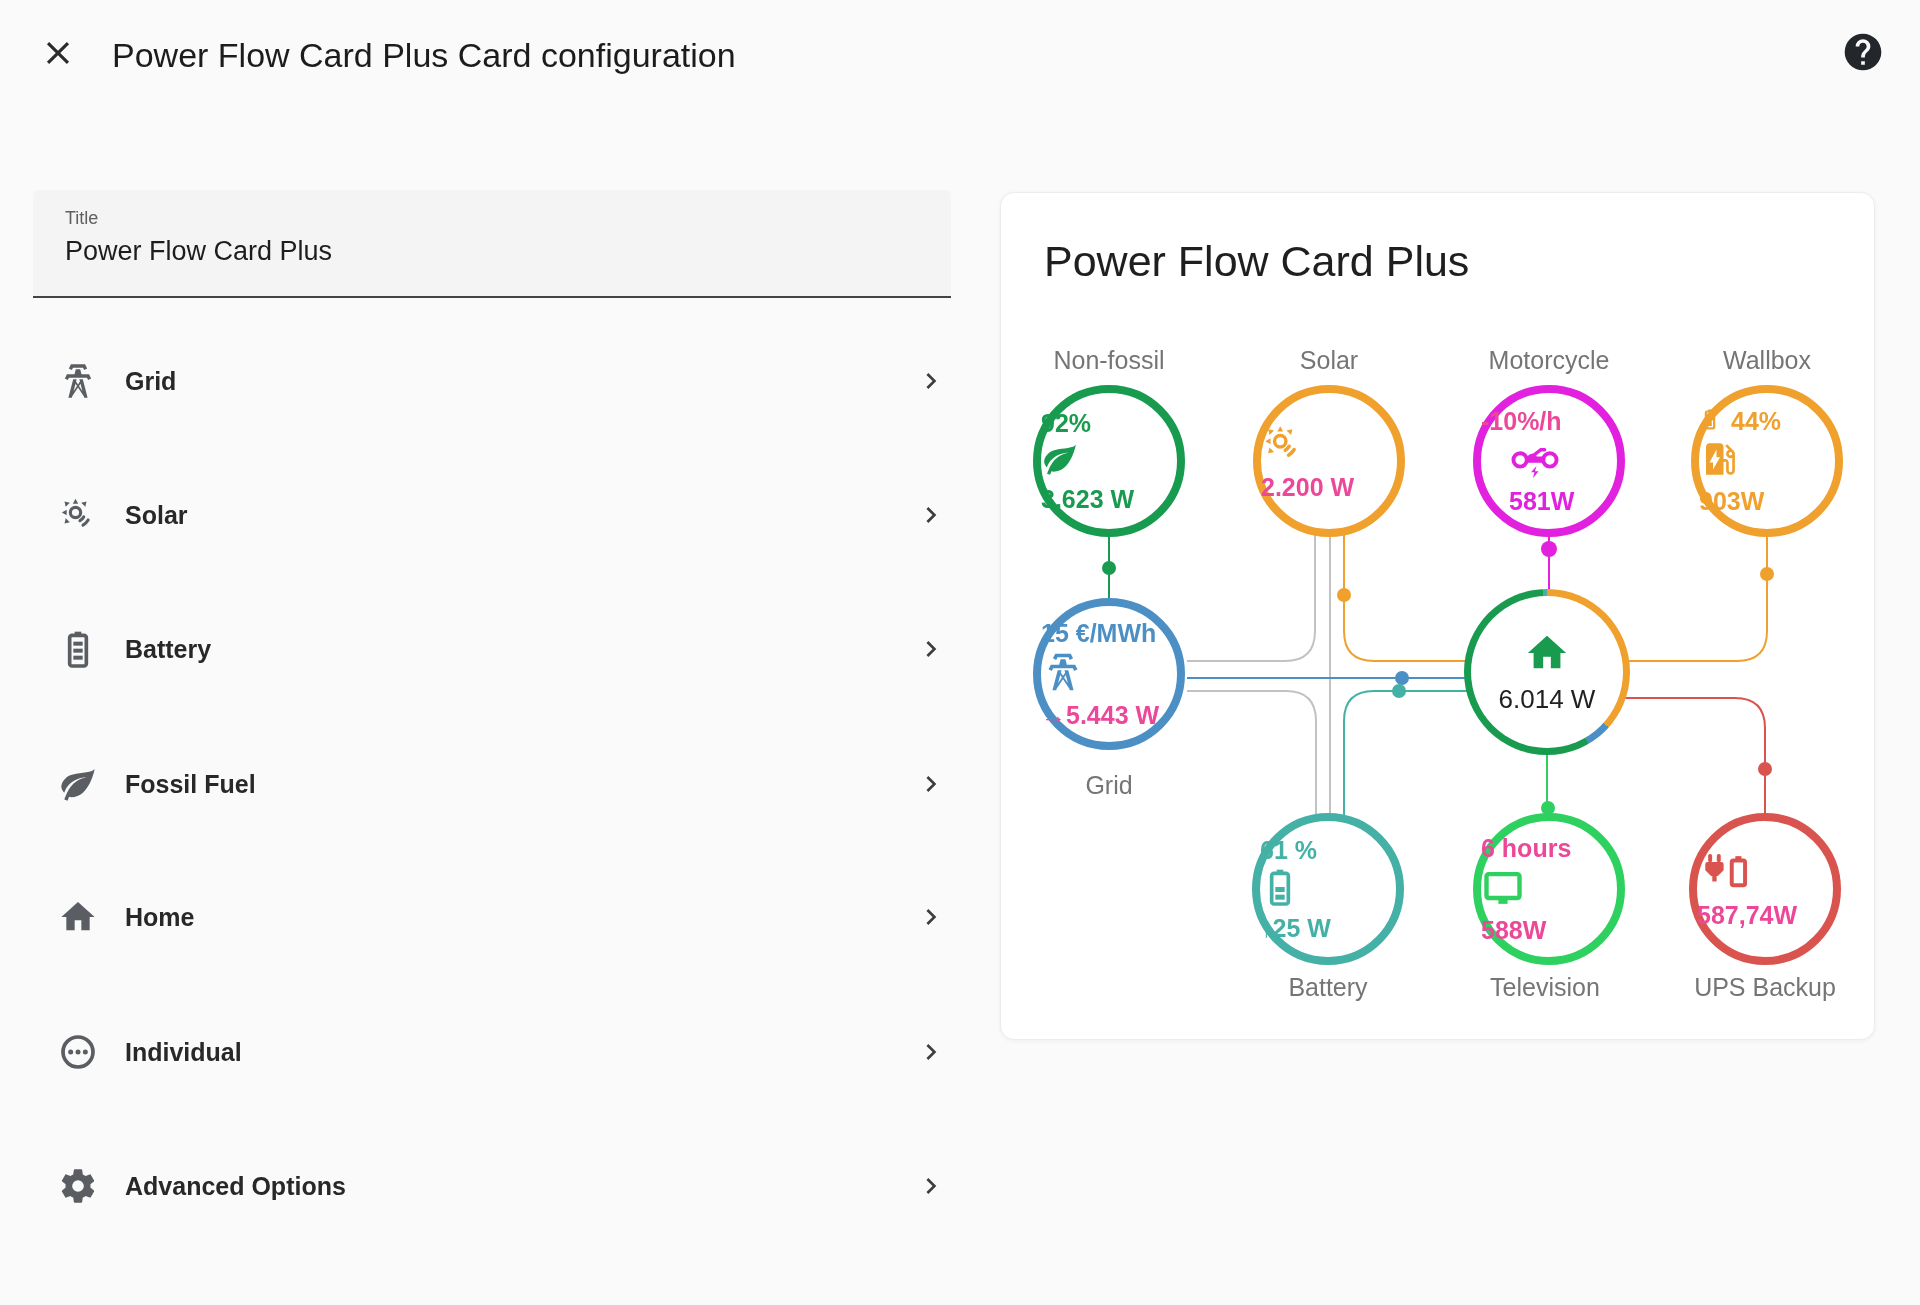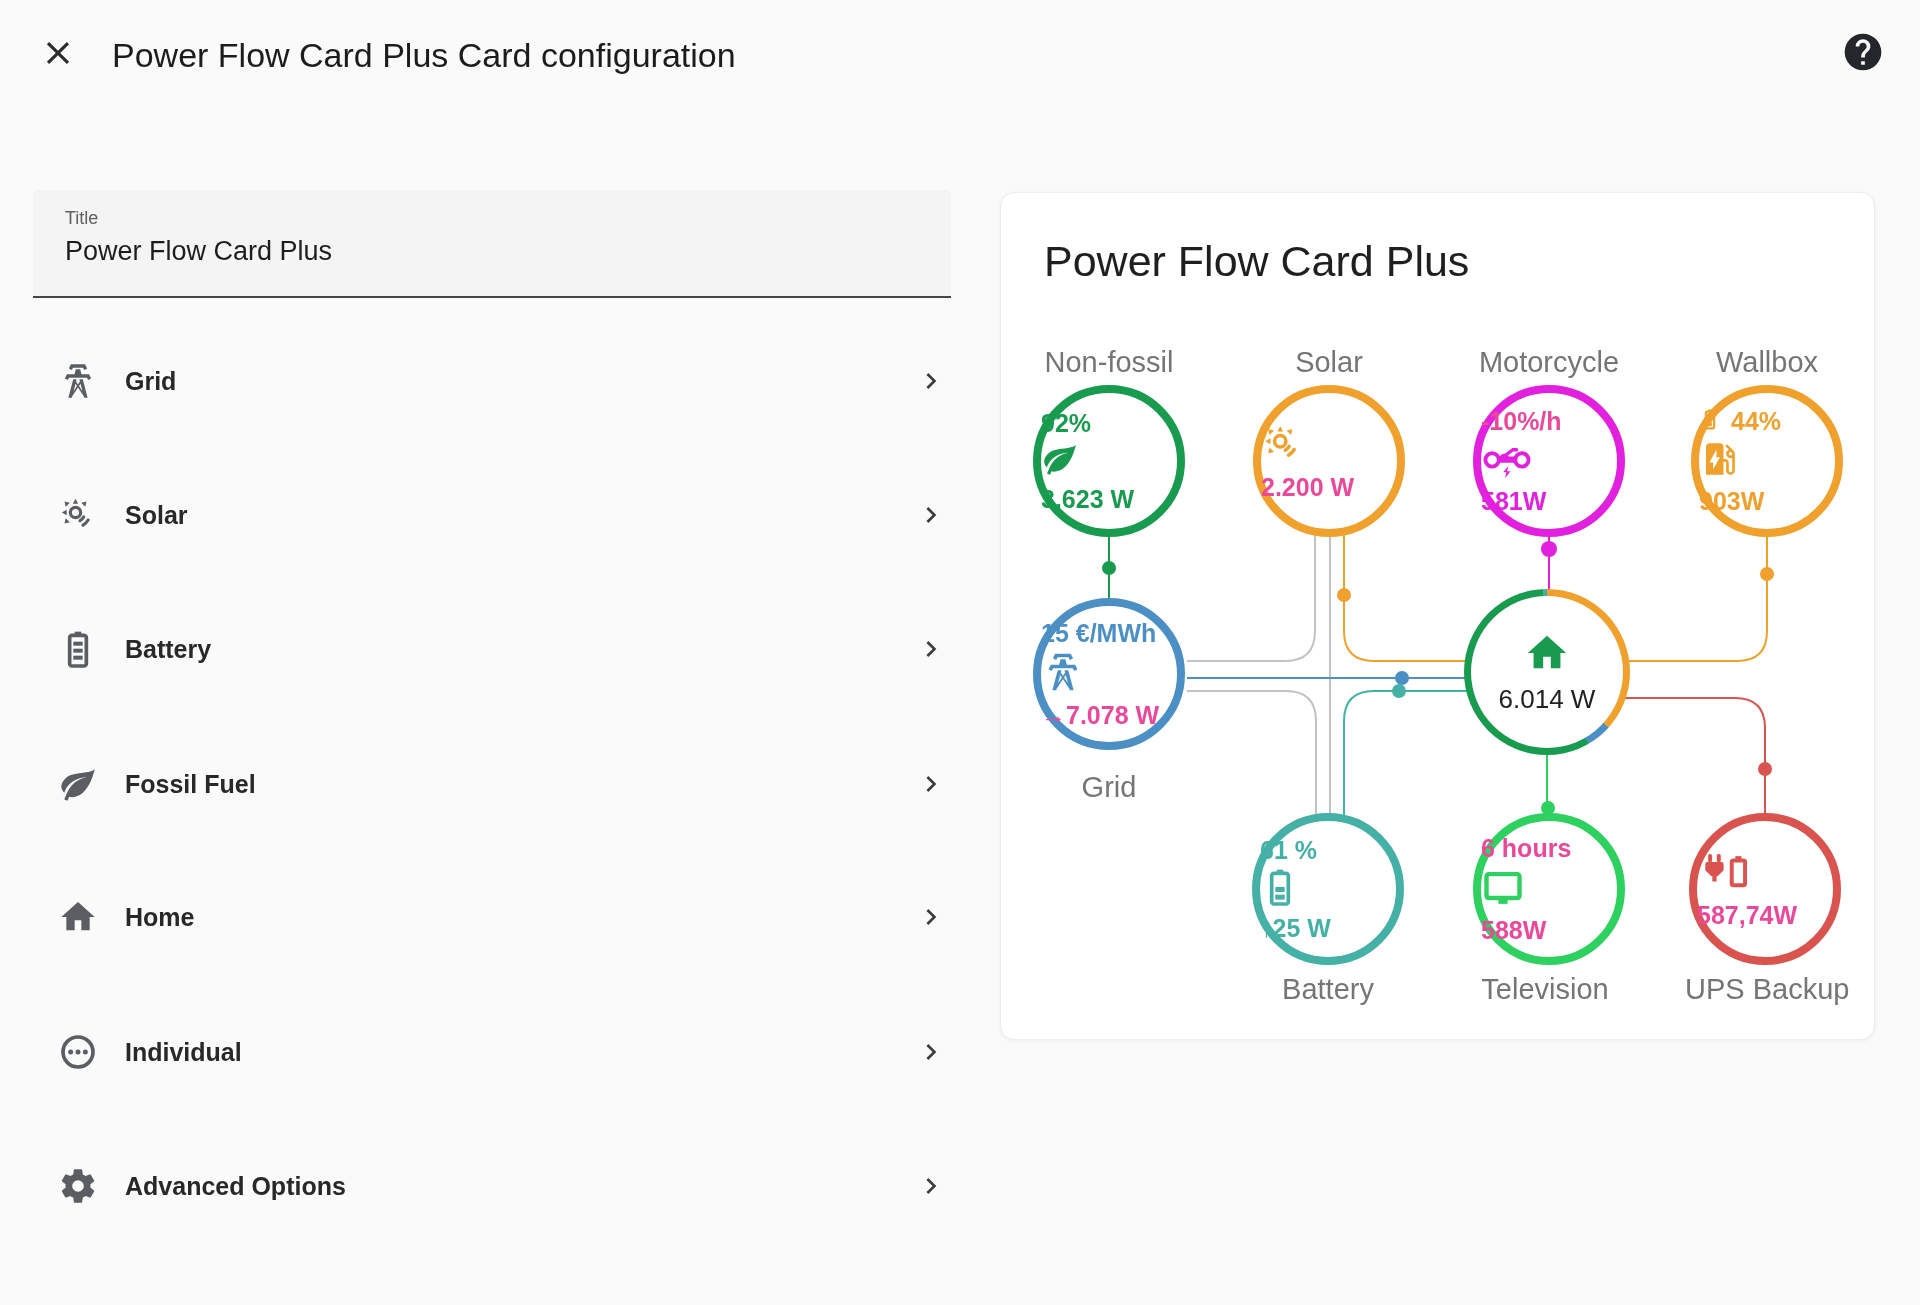--- a/index.html
+++ b/index.html
@@ -35,29 +35,29 @@
   .n-nonfossil{left:32px;top:192px;border-color:var(--c-nonfossil);color:var(--c-nonfossil);}
   .n-solar{left:252px;top:192px;border-color:var(--c-solar);}
   .n-motorcycle{left:472px;top:192px;border-color:var(--c-motorcycle);}
   .n-wallbox{left:690px;top:192px;border-color:var(--c-solar);color:var(--c-solar);}
   .n-grid{left:32px;top:405px;border-color:var(--c-grid);}
   .n-battery{left:251px;top:620px;border-color:var(--c-battery);color:var(--c-battery);}
   .n-tv{left:472px;top:620px;border-color:var(--c-television);}
   .n-ups{left:688px;top:620px;border-color:var(--c-ups);}
   .dark{color:#ec4899;}
   .blue{color:var(--c-grid);}
-  .magenta{color:var(--c-motorcycle);}
+  .magenta{color:var(--c-motorcycle);margin-left:28px;}
   .greenicon{color:var(--c-television);}
   .redicon{color:var(--c-ups);}
   .node svg{flex:0 0 auto;}
   .home-ring{position:absolute;left:463px;top:396px;width:166px;height:166px;border-radius:50%;background:conic-gradient(#f0a02c 0deg 360deg);}
   .home-inner{position:absolute;inset:7px;border-radius:50%;background:#fff;display:flex;flex-direction:column;align-items:center;justify-content:center;gap:4px;}
   .home-inner .power{font-size:26px;color:#212121;}
   .home-inner svg{color:var(--c-nonfossil);}
-  .node-label{position:absolute;width:160px;text-align:center;font-size:29px;color:#757575;white-space:nowrap;}
+  .node-label{position:absolute;width:160px;text-align:center;font-size:25px;color:#757575;white-space:nowrap;}
   .lt{top:153px;}
   .lbl-nonfossil{left:28px;}
   .lbl-solar{left:248px;}
   .lbl-motorcycle{left:468px;}
   .lbl-wallbox{left:686px;}
   .lbl-grid{left:28px;top:578px;}
   .lb{top:780px;}
   .lbl-battery{left:247px;}
   .lbl-tv{left:464px;}
   .lbl-ups{left:684px;}
@@ -257,21 +257,21 @@
           <path fill="currentColor" d="M19.77,7.23L19.78,7.22L16.06,3.5L15,4.56L17.11,6.67C16.17,7.03 15.5,7.93 15.5,9A2.5,2.5 0 0,0 18,11.5C18.36,11.5 18.69,11.42 19,11.29V18.5A1,1 0 0,1 18,19.5A1,1 0 0,1 17,18.5V14C17,12.89 16.1,12 15,12H14V5C14,3.89 13.1,3 12,3H6C4.89,3 4,3.89 4,5V21H14V13.5H15.5V18.5A2.5,2.5 0 0,0 18,21A2.5,2.5 0 0,0 20.5,18.5V9C20.5,8.31 20.22,7.68 19.77,7.23M18,10A1,1 0 0,1 17,9A1,1 0 0,1 18,8A1,1 0 0,1 19,9A1,1 0 0,1 18,10M8,18V14H6L10,6.5V11H12L8,18Z"></path>
         </svg></span>
     <span class="power">903W</span>
   </div>
 
   <div class="node n-grid">
     <span class="state blue">15 €/MWh</span>
     <span class="blue"><svg width="44" height="44" viewBox="0 0 24 24">
           <path fill="currentColor" d="M8.28,5.45L6.5,4.55L7.76,2H16.23L17.5,4.55L15.72,5.44L15,4H9L8.28,5.45M18.62,8H14.09L13.3,5H10.7L9.91,8H5.38L4.1,10.55L5.89,11.44L6.62,10H17.38L18.1,11.45L19.89,10.56L18.62,8M17.77,22H15.7L15.46,21.1L12,15.9L8.53,21.1L8.3,22H6.23L9.12,11H11.19L10.83,12.35L12,14.1L13.16,12.35L12.81,11H14.88L17.77,22M11.4,15L10.5,13.65L9.32,18.13L11.4,15M14.68,18.12L13.5,13.64L12.6,15L14.68,18.12Z"></path>
         </svg></span>
-    <span class="power dark"><span>→</span><span>7.078 W</span></span>
+    <span class="power dark"><span>→</span><span>5.443 W</span></span>
   </div>
 
   <div class="home-ring" style="background: conic-gradient(from 0deg, var(--c-solar) 0deg 132deg,var(--c-grid) 132deg 150deg,var(--c-nonfossil) 150deg 357deg,var(--c-battery) 357deg 360deg);">
     <div class="home-inner">
       <span><svg width="46" height="46" viewBox="0 0 24 24">
             <path fill="currentColor" d="M10,20V14H14V20H19V12H22L12,3L2,12H5V20H10Z"></path>
           </svg></span>
       <span class="power">6.014 W</span>
     </div>
   </div>

